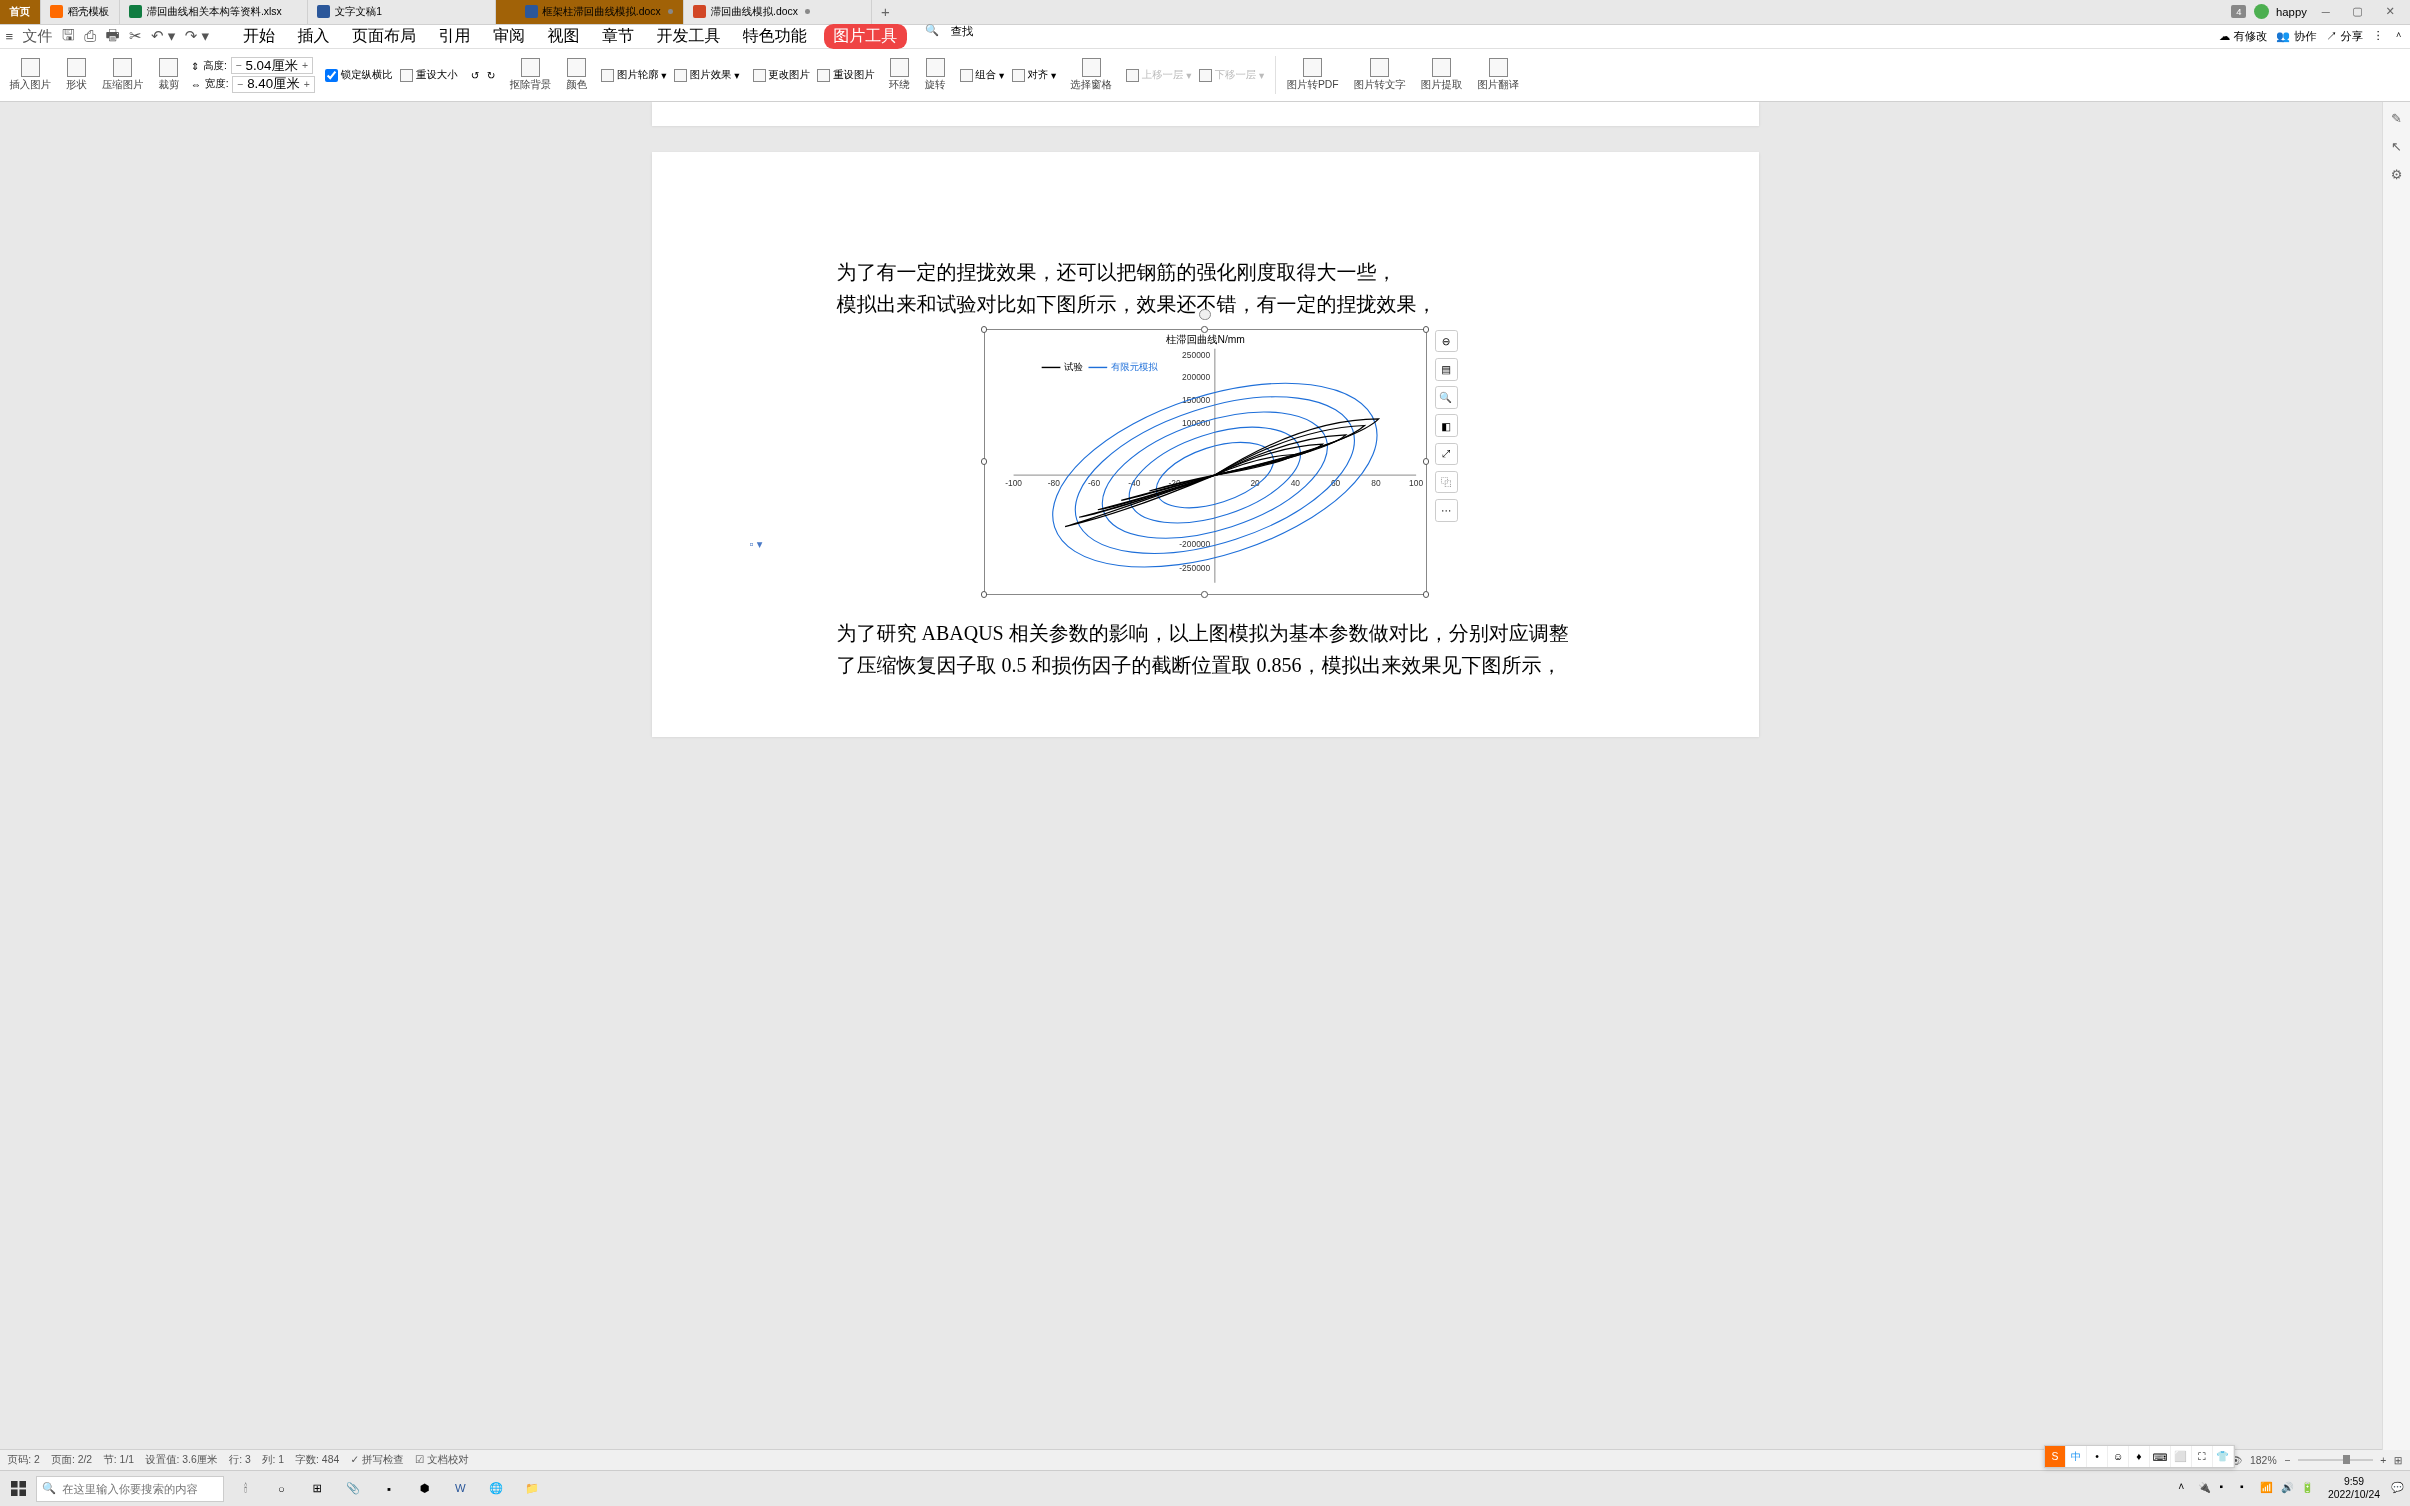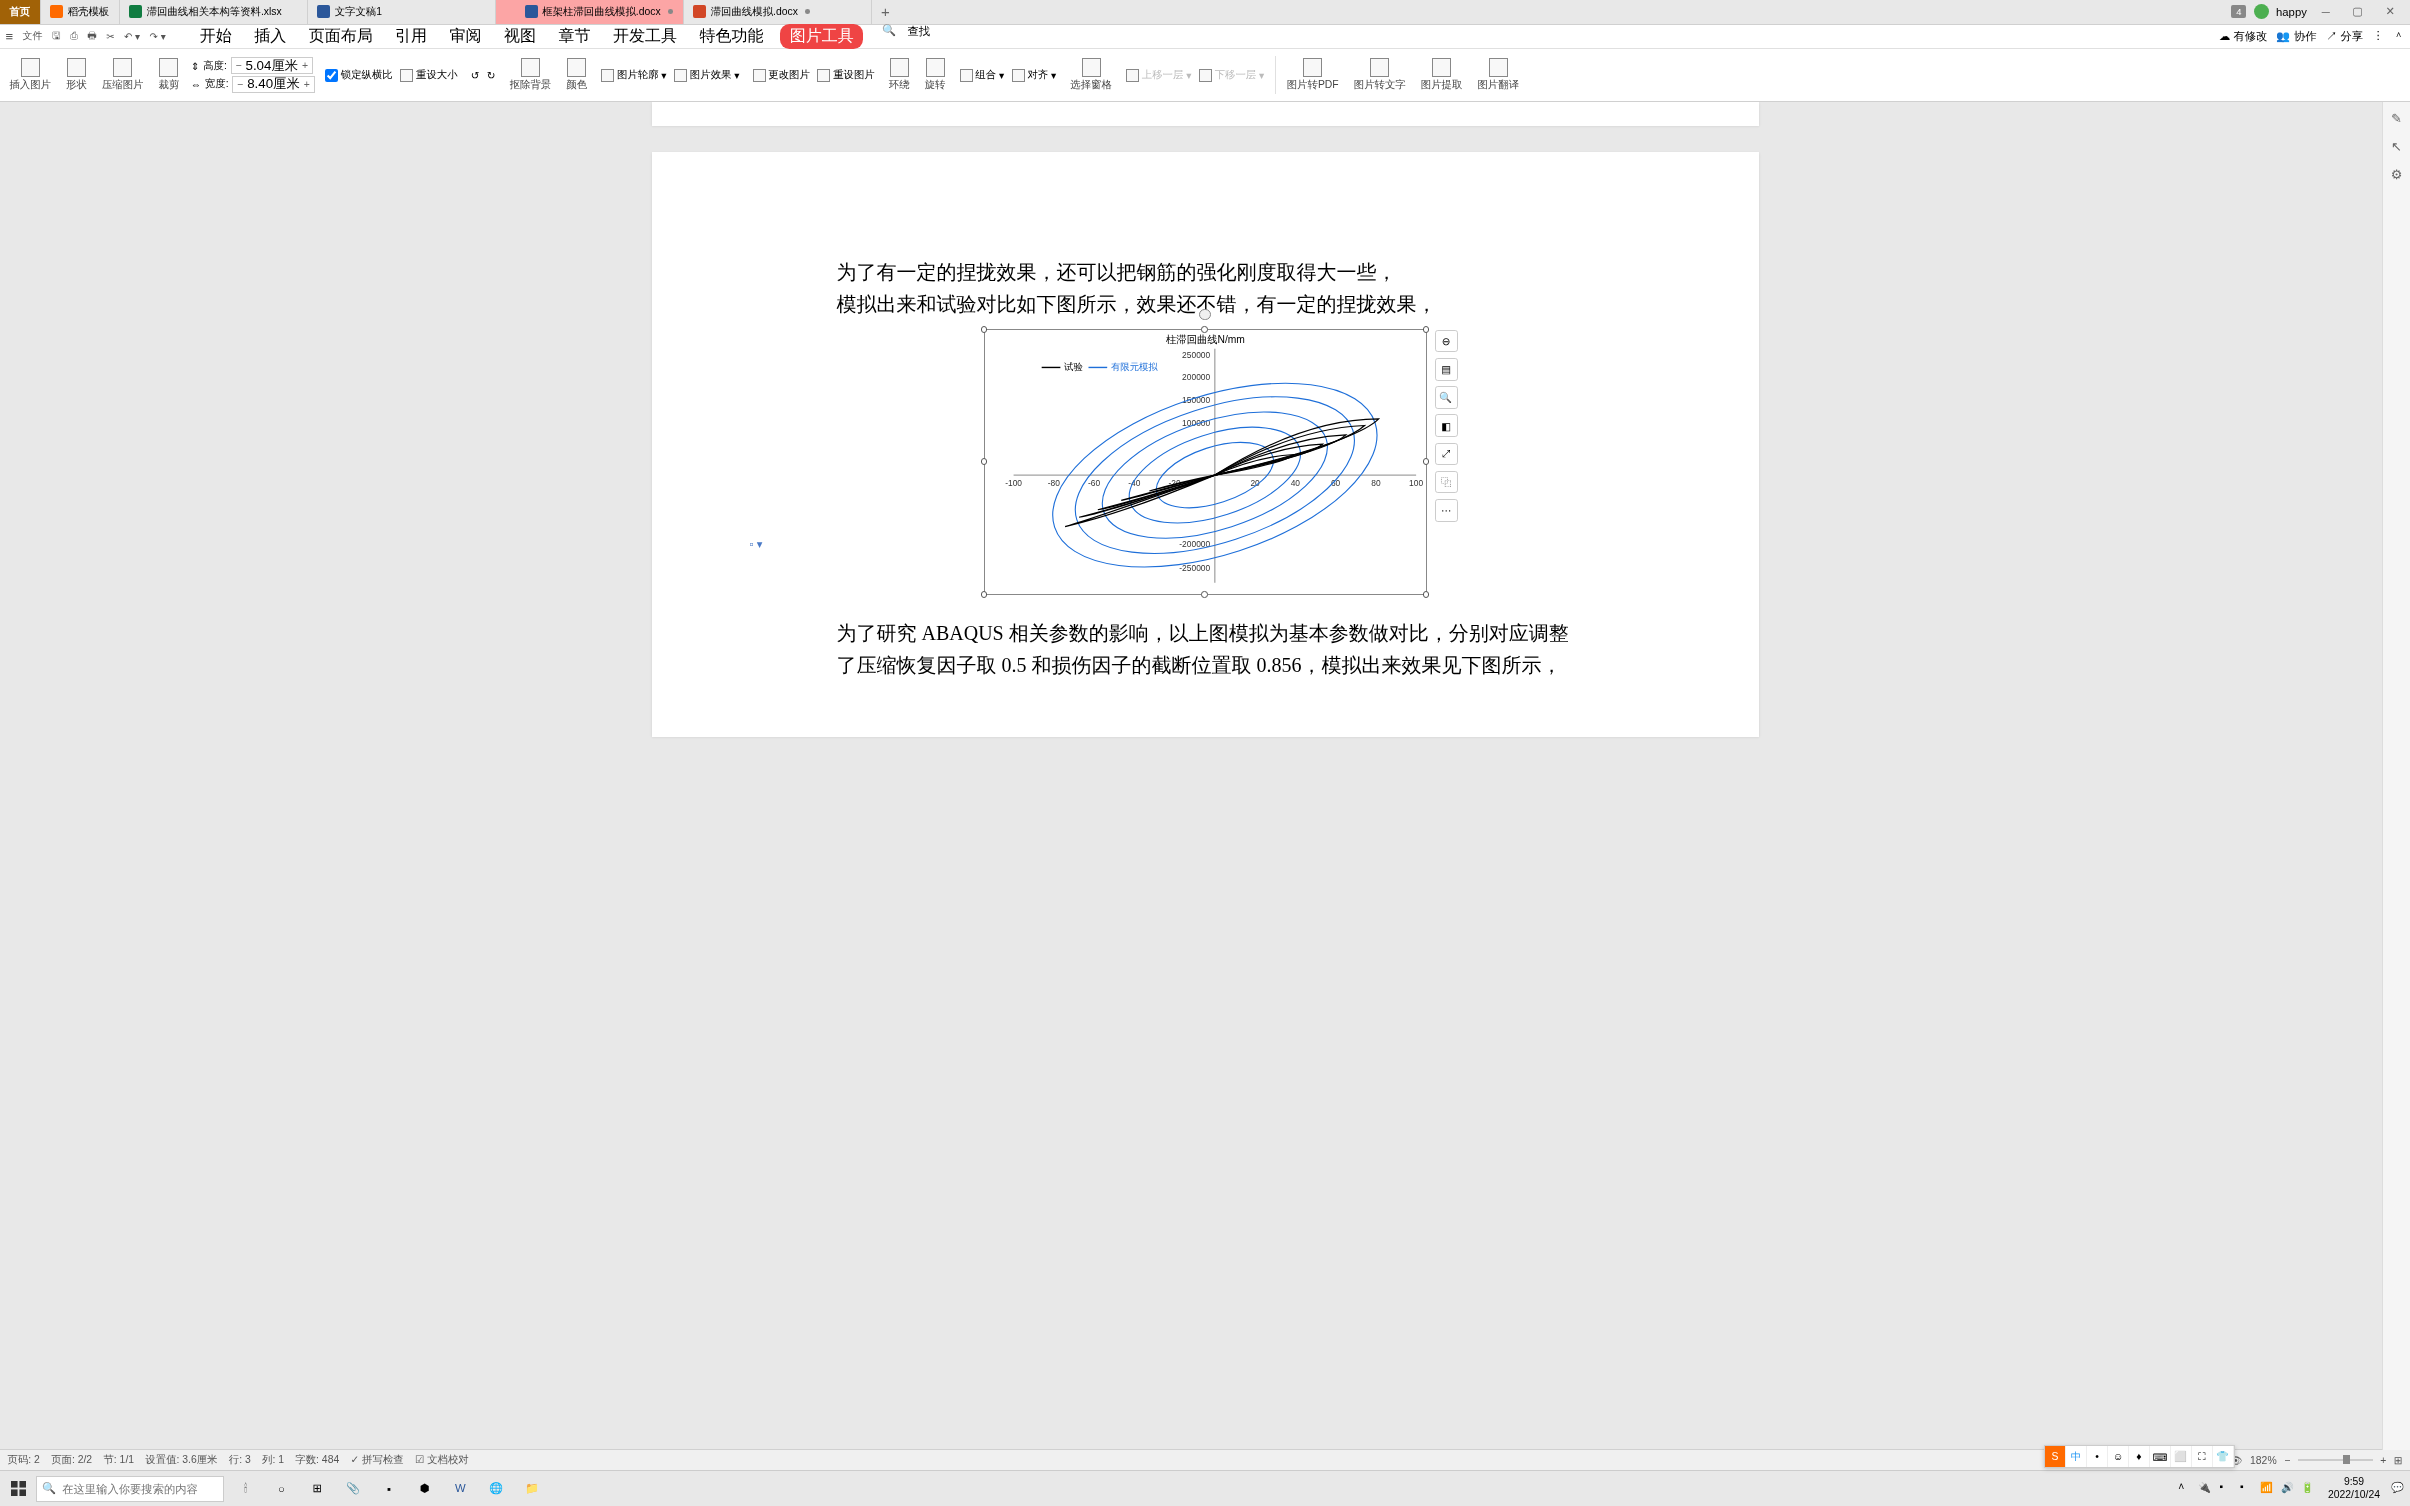--- a/index.html
+++ b/index.html
@@ -1,30 +1,30 @@
 <!DOCTYPE html>
 <html style="font-size:15px"><head>
 <meta charset="utf-8">
 <style>
 * { margin: 0; padding: 0; box-sizing: border-box; font-family: "Microsoft YaHei", sans-serif; }
 body { background: #f0f0f0; overflow: hidden; font-size: 11.3px; }
 
 .titlebar { display: flex; align-items: center; background: #e8e8e8; height: 24.5px; border-bottom: 0.9px solid #d0d0d0; }
 .tab { display: flex; align-items: center; padding: 0 9.4px; height: 100%; border-right: 0.9px solid #d0d0d0; gap: 4.7px; cursor: pointer; font-size: 10.4px; position: relative; }
 .tab.home { background: #a16207; color: white; font-weight: bold; }
-.tab.active { background: #fca5a5; padding-left: 29px; }
+.tab.active { background: #a16207; padding-left: 29px; }
 .tab-icon { width: 13px; height: 13px; display: inline-block; }
 .tab-dot { width: 4.7px; height: 4.7px; border-radius: 50%; background: #888; margin-left: 2.8px; }
 .titlebar-right { margin-left: auto; display: flex; align-items: center; gap: 7.5px; padding-right: 7.5px; }
 .badge { background: #888; color: white; padding: 0.9px 4.7px; border-radius: 1.9px; font-size: 9.4px; }
 .avatar { width: 15px; height: 15px; border-radius: 50%; background: #4caf50; }
 .win-btn { padding: 0 7.5px; color: #666; }
 
 .quickbar { display: flex; align-items: center; height: 24.5px; background: #fff; border-bottom: 0.9px solid #e0e0e0; padding: 0 5.6px; gap: 9.4px; }
-.qb-item { color: #555; font-size: 10px; cursor: pointer; }
+.qb-item { color: #555; font-size: 15px; cursor: pointer; }
 .hamburger { font-size: 13px; }
 .menu-tabs { display: flex; gap: 11.3px; margin-left: 19px; }
 .menu-tab { padding: 1.9px 5.6px; cursor: pointer; font-size: 16px; }
 .menu-tab.active { background: #ef4444; color: white; border-radius: 9.4px; padding: 1.9px 9.4px; }
 .search-ico { margin-left: 7.5px; }
 .quickbar-right { margin-left: auto; display: flex; gap: 9.4px; align-items: flex-start; }
 
 .ribbon { display: flex; align-items: center; height: 53px; background: #fff; border-bottom: 0.9px solid #d0d0d0; padding: 0 5.6px; gap: 7.5px; }
 .ribbon-btn { display: flex; flex-direction: column; align-items: center; gap: 1px; padding: 1.9px 3.8px; cursor: pointer; font-size: 10.4px; color: #444; }
 .ribbon-ico { width: 19px; height: 19px; border: 0.9px solid #888; background: #f8f8f8; }

